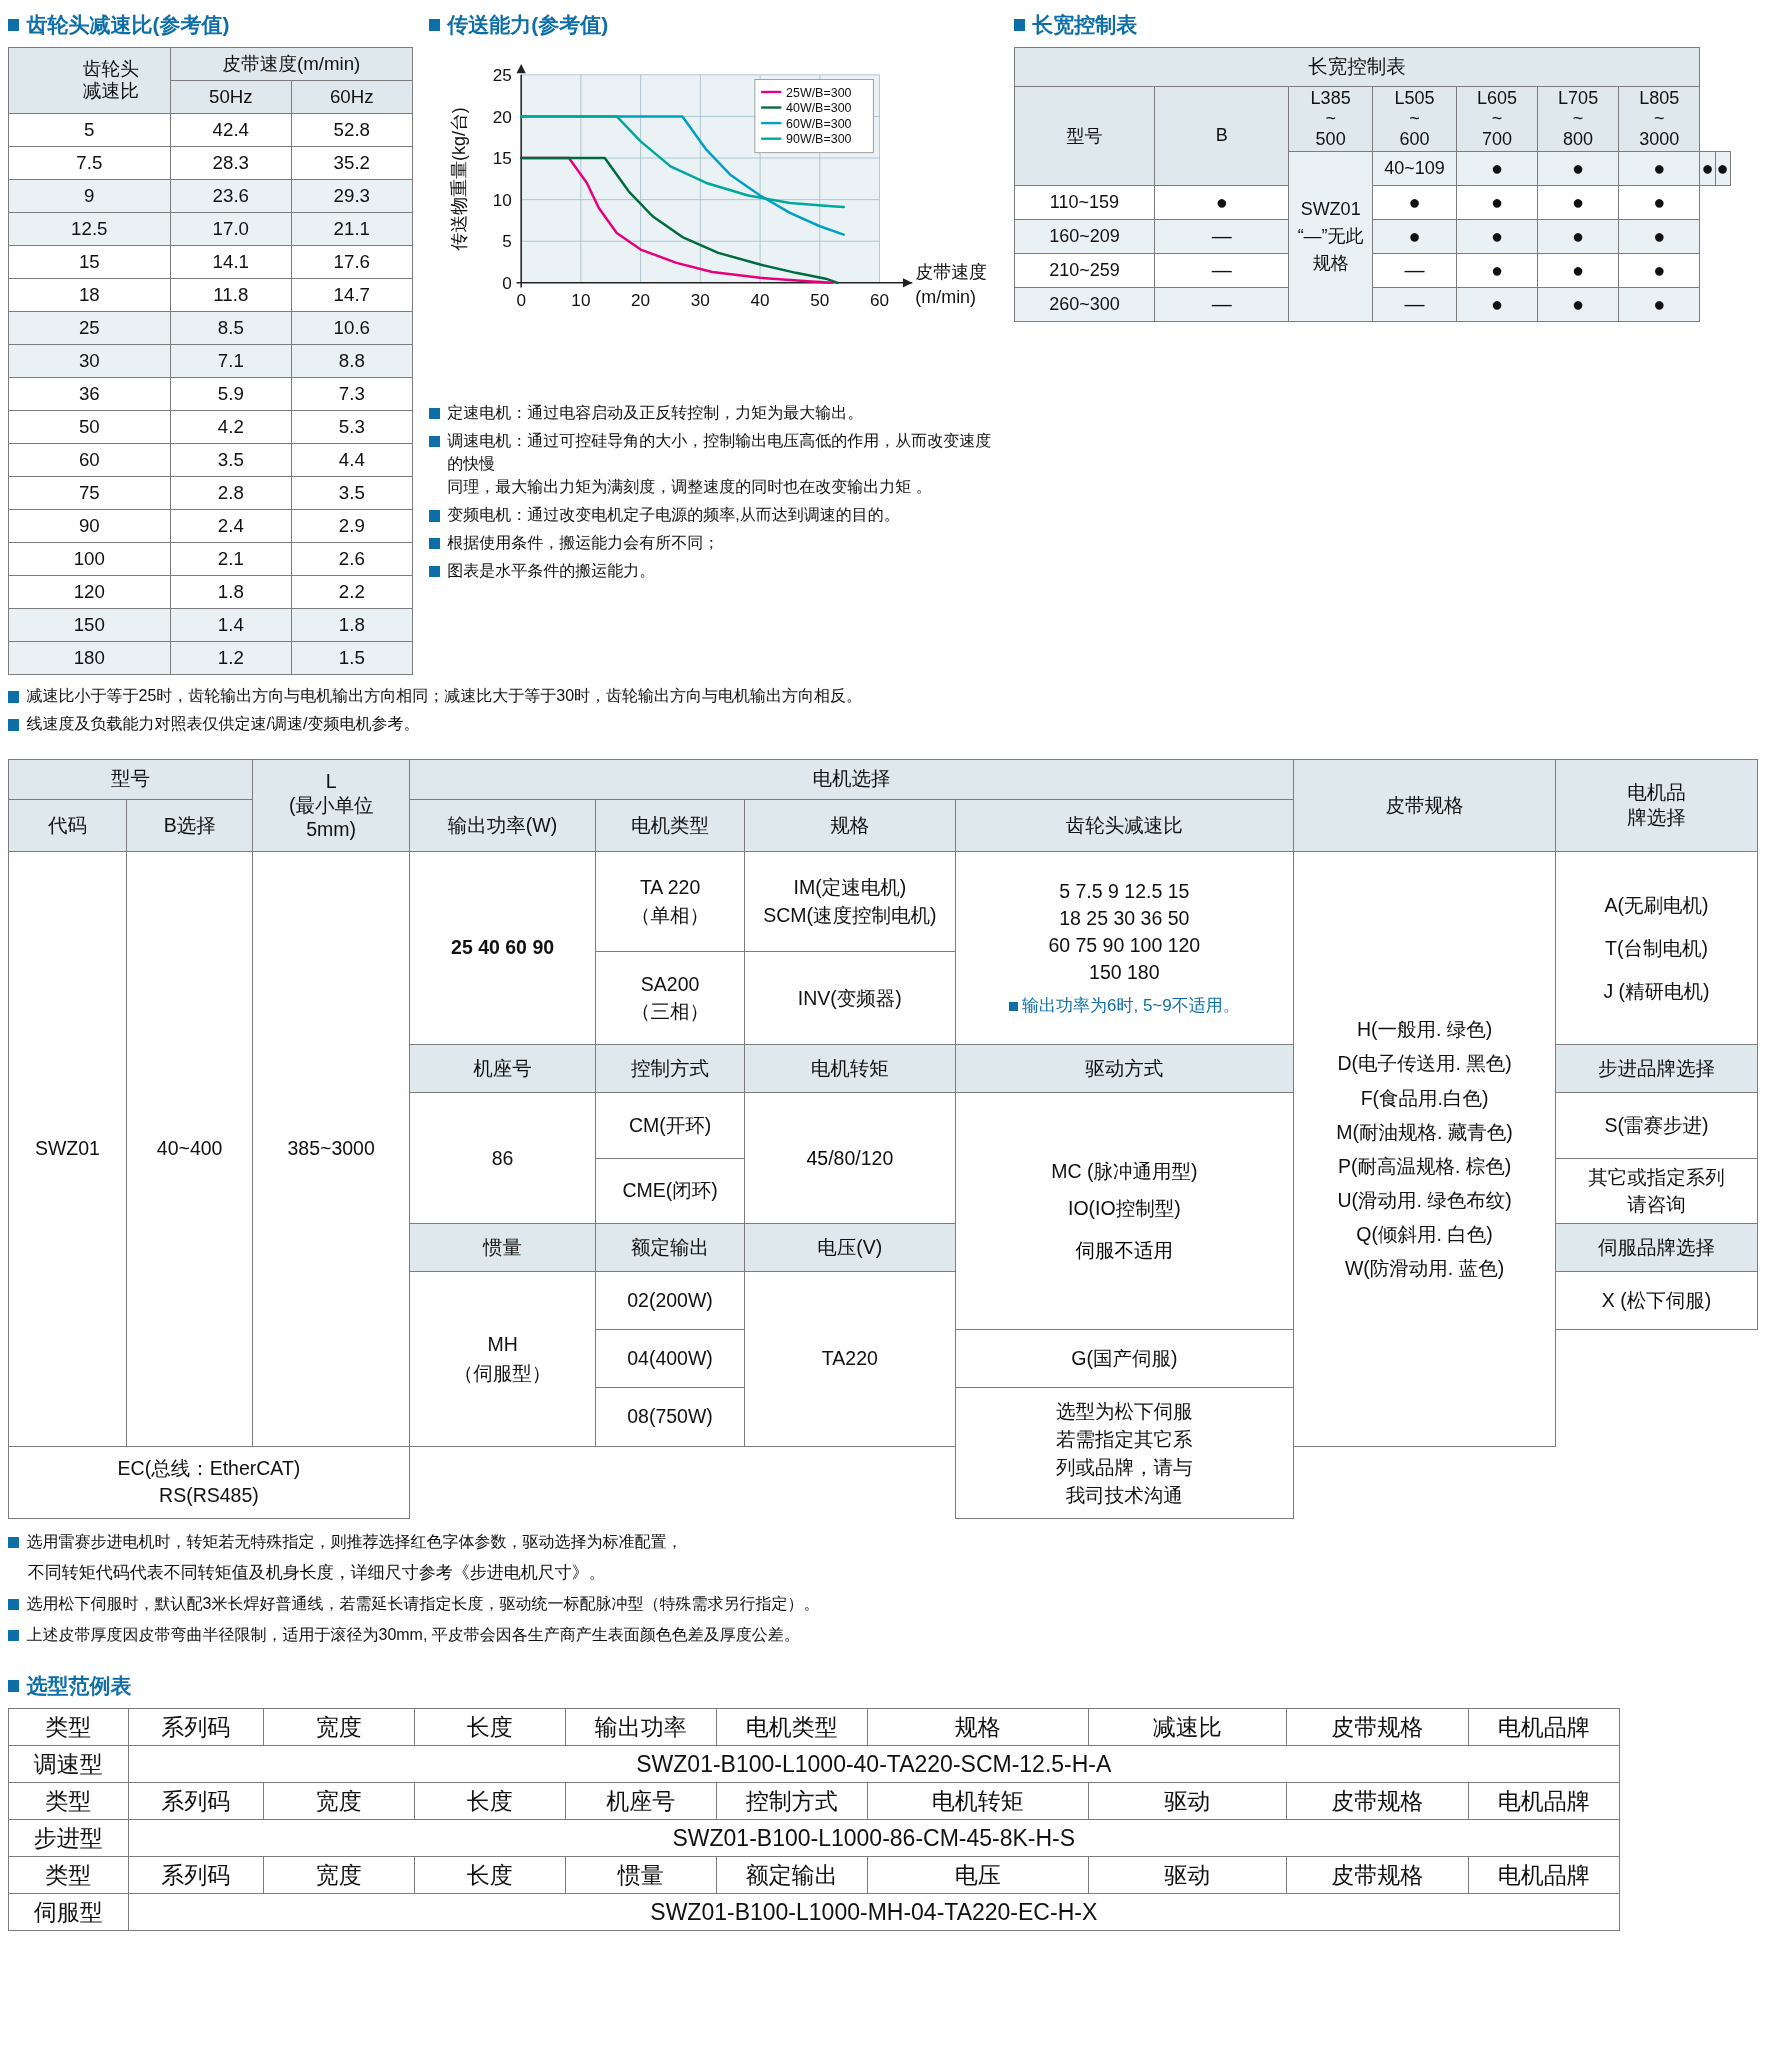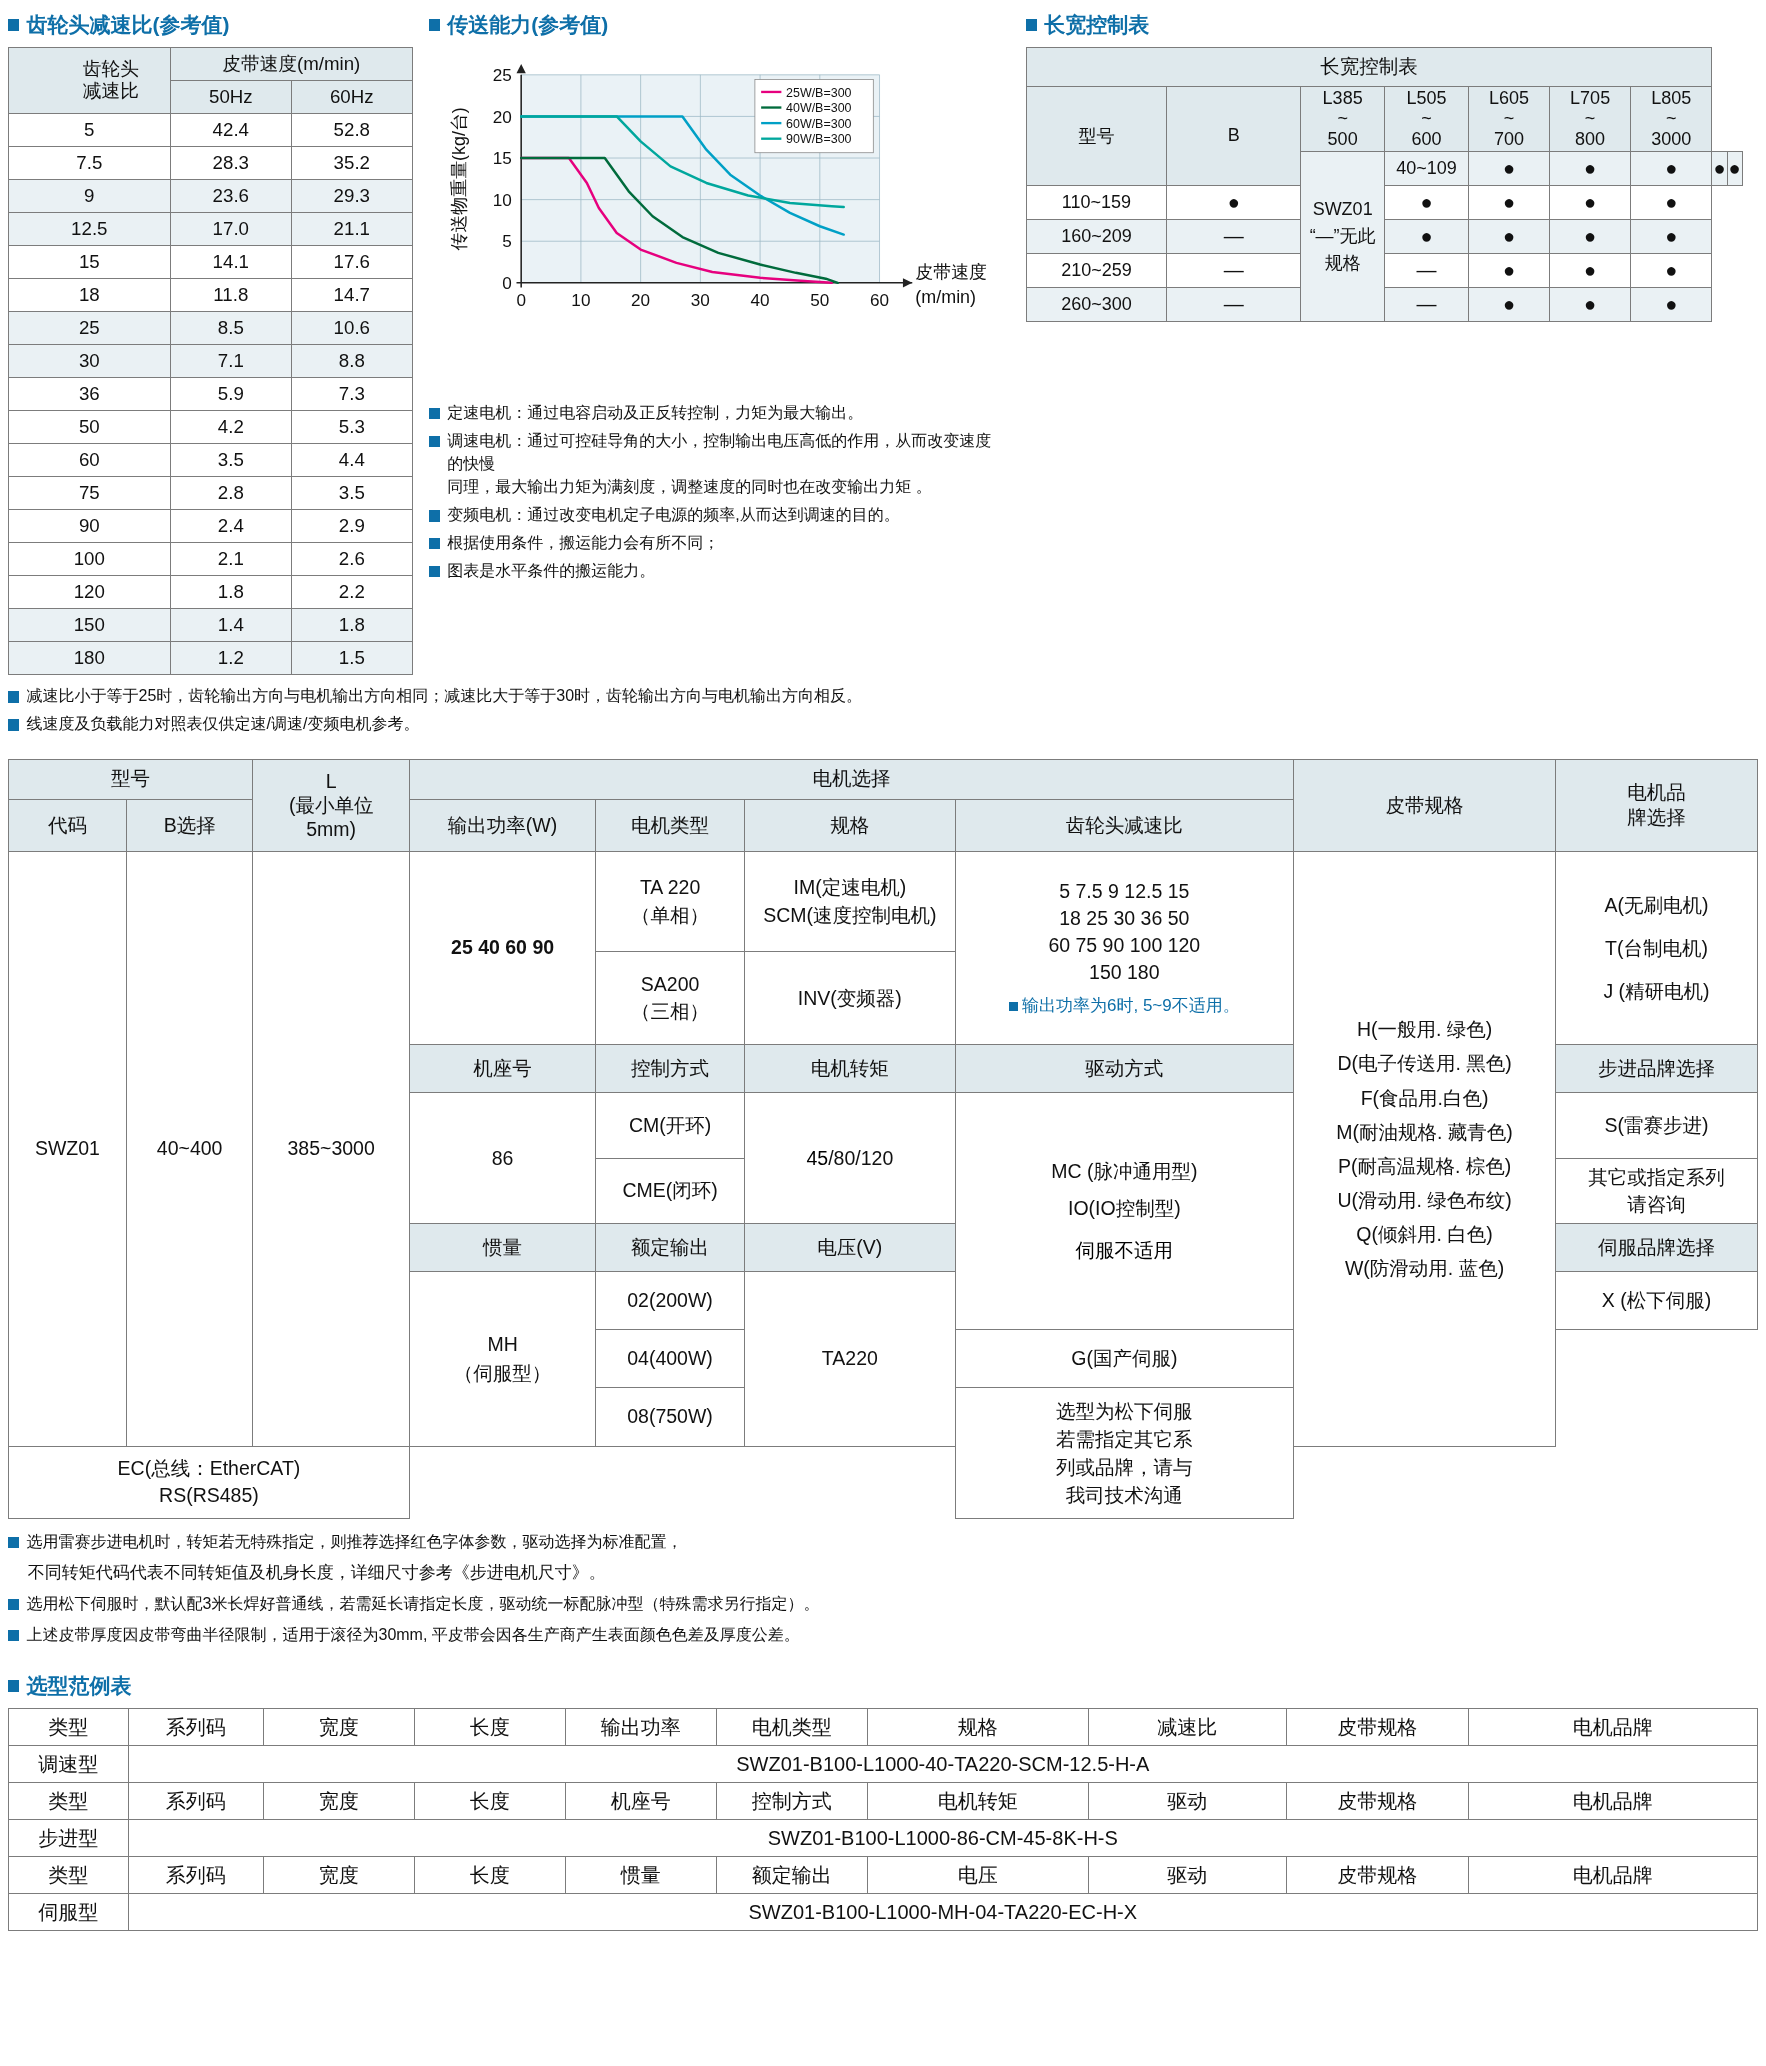--- a/index.html
+++ b/index.html
@@ -19,21 +19,21 @@
   .bullet-line{display:flex;align-items:flex-start;font-size:16px;line-height:1.45;margin:4.7px 0;}
   .bullet-line .sq{margin-top:7px;flex:0 0 auto;}
 
   table{border-collapse:collapse;}
   td,th{border:0.8px solid #7c7c7c;text-align:center;vertical-align:middle;font-weight:normal;}
 
   
   .top{display:flex;align-items:flex-start;padding:0 7.8px;}
   .col-left{width:413px;}
   .col-mid{width:577px;margin-left:7.8px;}
-  .col-right{width:725px;margin-left:20px;}
+  .col-right{width:725px;margin-left:8px;}
 
   
   .ratio-tbl{width:405px;margin-top:7.8px;font-size:18.7px;}
   .ratio-tbl td{height:30px;}
   .ratio-tbl .hd{background:#dfe9ed;font-size:18.7px;line-height:1.2;}
   .ratio-tbl .c1{width:137px;padding-left:44px;}
   .ratio-tbl .c2,.ratio-tbl .c3{width:134px;}
   .ratio-tbl tr.alt td{background:#eaf1f4;}
 
   
@@ -58,21 +58,21 @@
   .blue-mini{color:#0e6fa8;font-size:17px;}
   .mini-sq{display:inline-block;width:9.3px;height:9.3px;background:#0e6fa8;margin-right:3.9px;vertical-align:middle;}
 
   .notes-mid{padding:0 7.8px;margin-top:11px;font-size:19.5px;}
   .notes-mid .bullet-line{margin:7.8px 0;}
   .subnote{font-size:17px;margin:6.2px 0 6.2px 20px;}
 
   
   .ex-wrap{padding:0 7.8px;margin-top:26.5px;}
   .ex-title{margin-bottom:7.8px;}
-  .ex-tbl{width:1750px;font-size:20px;}
+  .ex-tbl{width:1612px;font-size:23px;}
   .ex-tbl td{height:34px;}
 </style>
 </head>
 <body>
 
 <div class="page">
 
   <div class="top">
 
     <div class="col-left">

